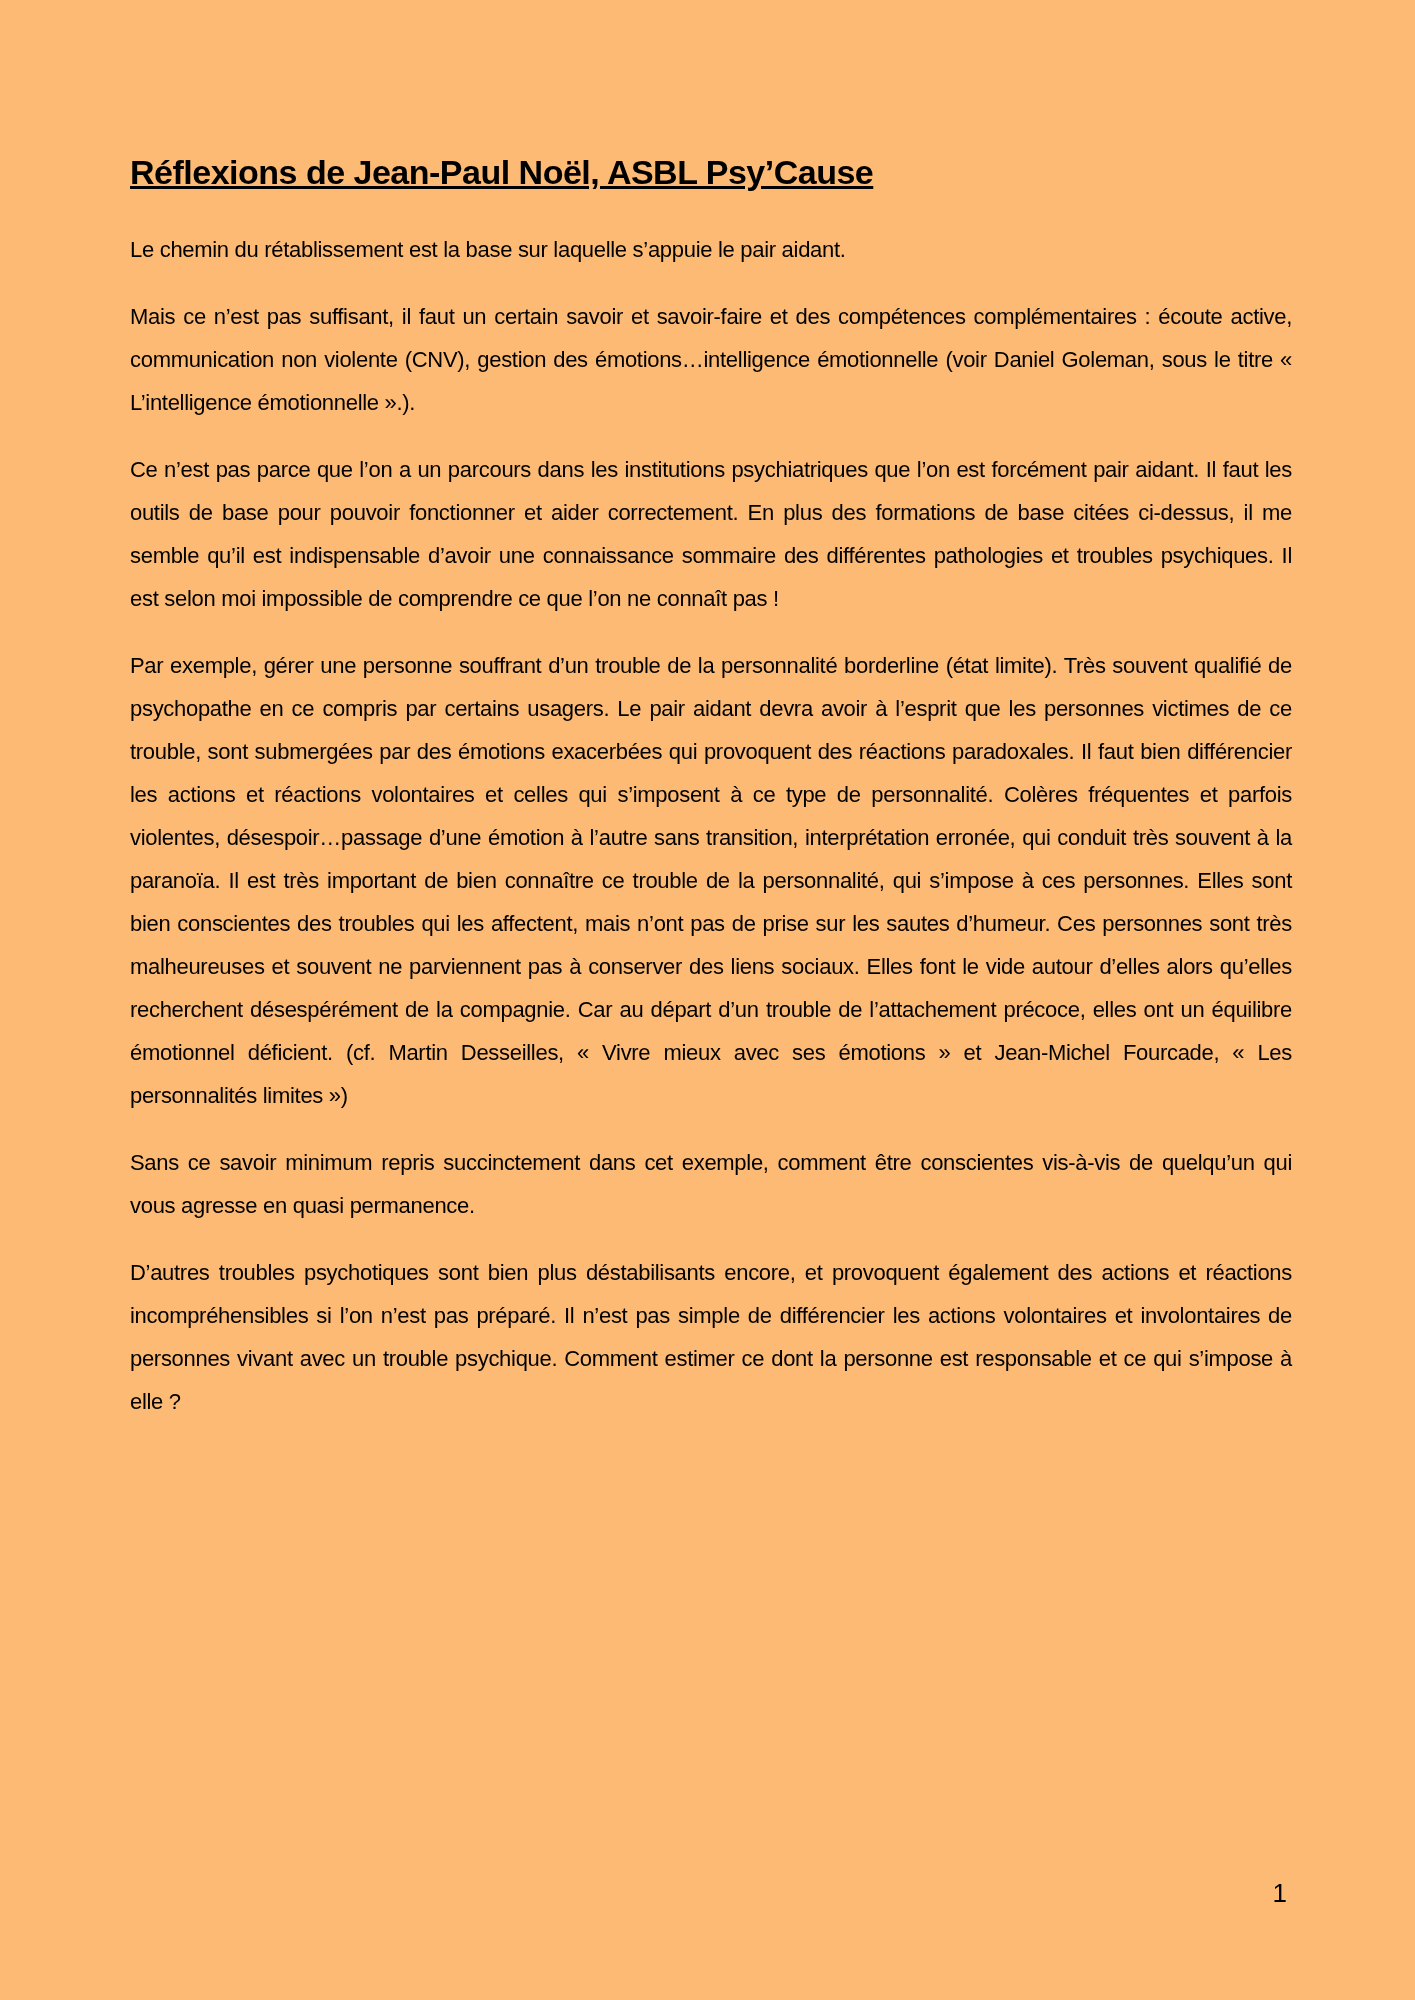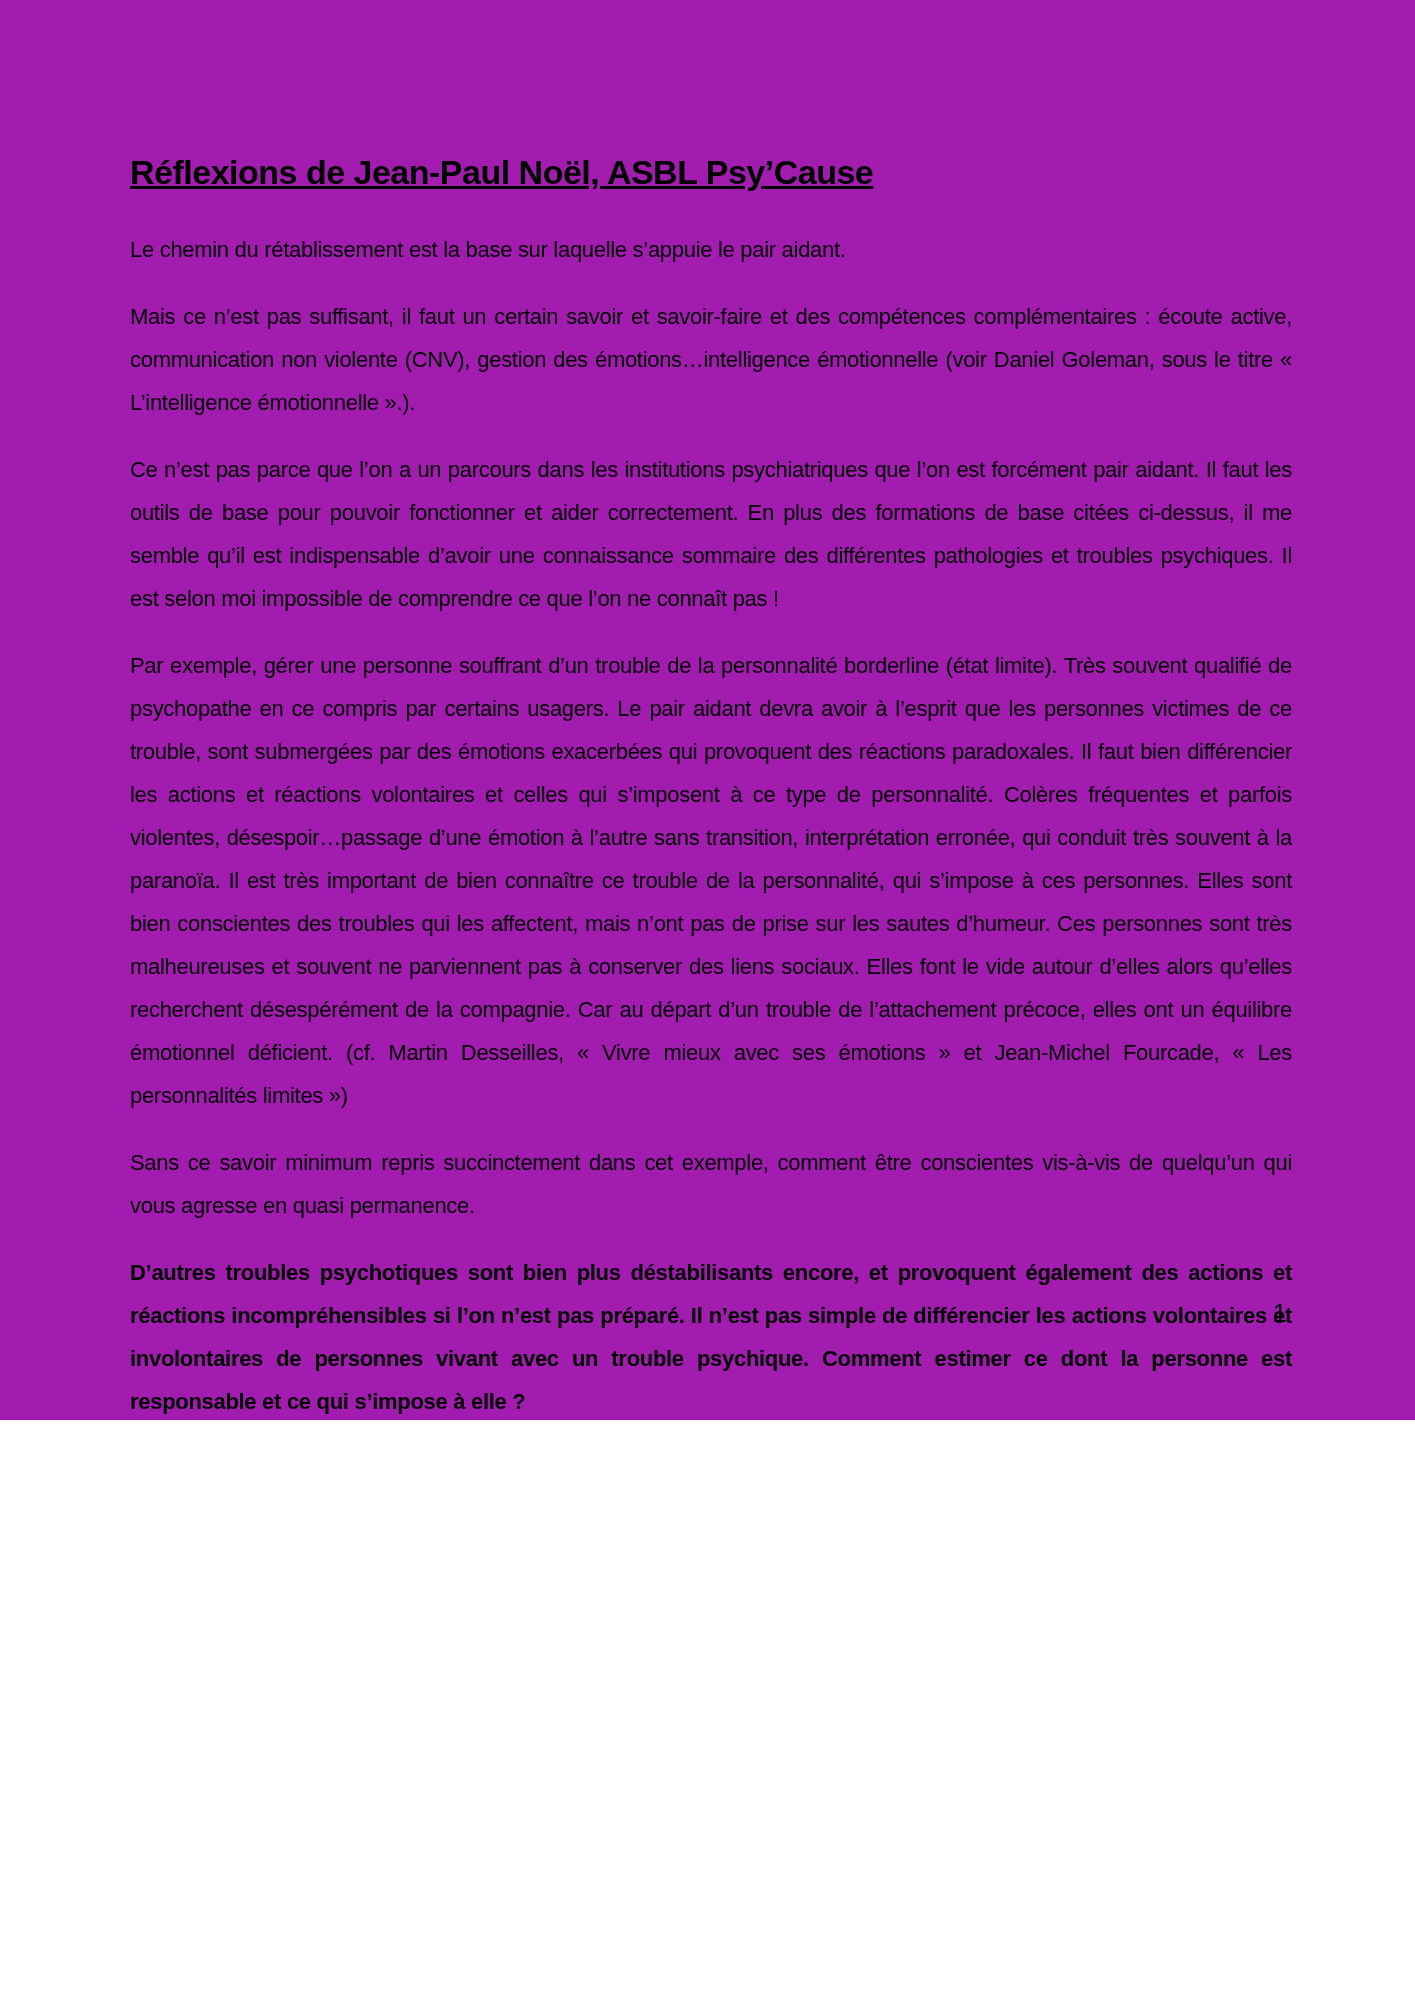--- a/index.html
+++ b/index.html
@@ -3,22 +3,22 @@
 <meta charset="utf-8">
 <style>
   html, body {
     margin: 0;
     padding: 0;
     background: #ffffff;
   }
   .page {
     position: relative;
     width: 1415px;
-    height: 1420px;
-    background: #a21caf;
+    height: 2000px;
+    background: #fdba74;
     color: #000000;
     font-family: "Liberation Sans", sans-serif;
     overflow: hidden;
   }
   .content {
     position: absolute;
     left: 130px;
     top: 150px;
     width: 1162px;
   }
@@ -32,21 +32,20 @@
   }
   .para {
     font-size: 22px;
     line-height: 43px;
     text-align: justify;
     letter-spacing: -0.3px;
     margin: 0 0 24px 0;
   }
   .para:last-child {
     margin-bottom: 12px;
-    font-weight: bold;
   }
   .page-number {
     position: absolute;
     right: 128px;
     bottom: 94px;
     font-size: 26px;
     line-height: 26px;
   }
 </style>
 </head>

